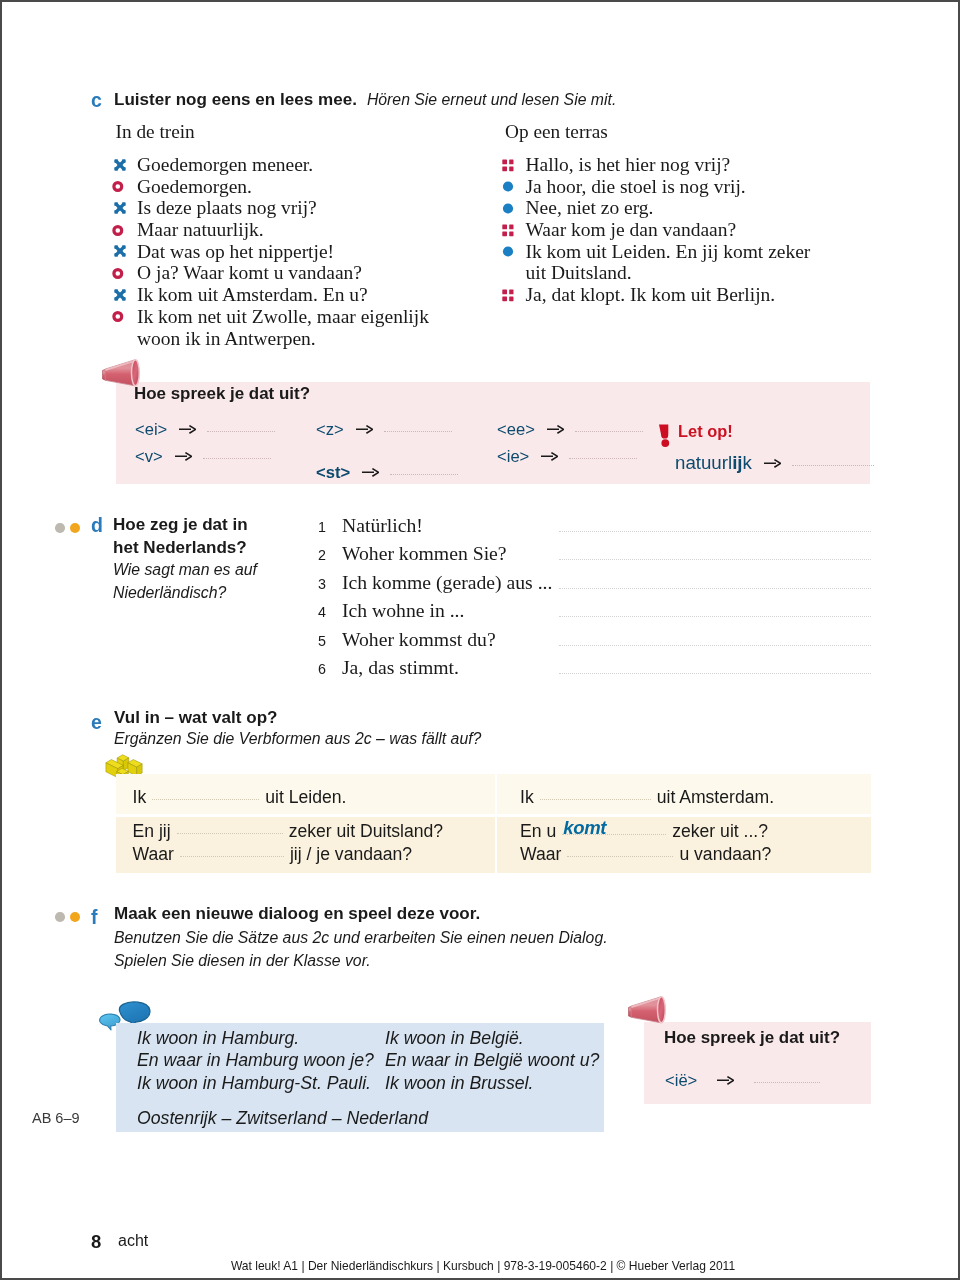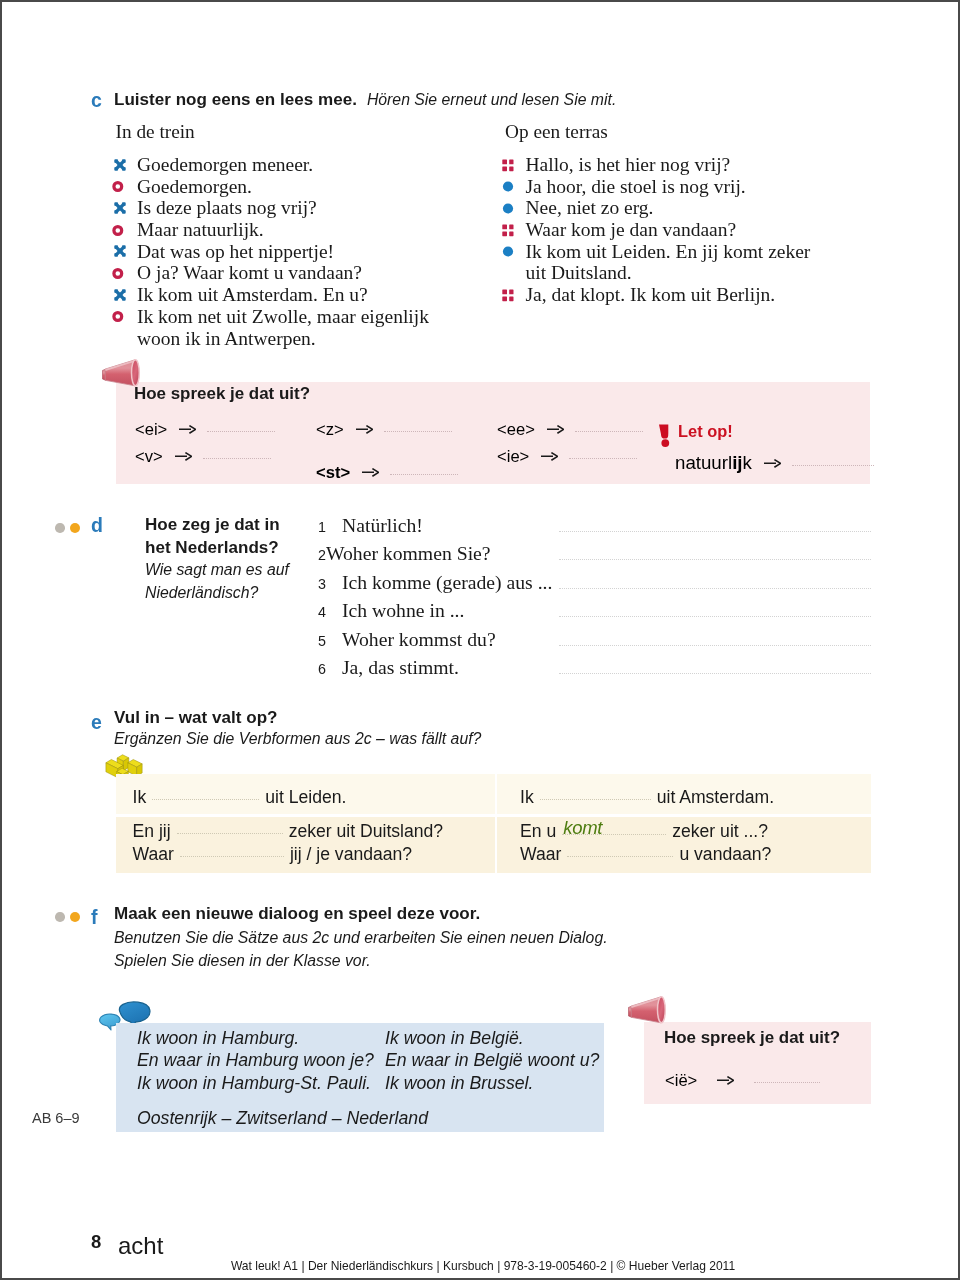--- a/index.html
+++ b/index.html
@@ -12,21 +12,21 @@
   .hdr-nl{font-weight:bold;color:#1a1a1a;font-size:17.05px;letter-spacing:0.02px;}
   .hdr-de{font-style:italic;color:#1a1a1a;font-size:15.8px;}
   .col-title{font-family:"Liberation Serif",serif;font-size:19.3px;color:#1a1a1a;}
   .dlg{font-family:"Liberation Serif",serif;font-size:19.5px;color:#1a1a1a;line-height:21.7px;}
   .dlg .row{position:relative;height:21.7px;padding-left:25px;white-space:nowrap;}
   .dlg .mk{position:absolute;left:0;top:0;width:22px;height:21.7px;}
   .dlg .mk svg{position:absolute;left:0;top:4.5px;}
   
   .pinkbox{background:#fae9ea;}
   .pb-title{font-family:"Liberation Sans",sans-serif;font-weight:bold;font-size:16.95px;color:#1a1a1a;white-space:nowrap;}
-  .pb-word{font-family:"Liberation Sans",sans-serif;font-size:16.6px;color:#000000;}
+  .pb-word{font-family:"Liberation Sans",sans-serif;font-size:16.6px;color:#0c4a6e;}
   .nat-row .pb-word{font-size:18.7px;}
   .pb-arrow{display:inline-block;width:17px;height:9px;margin:0 11px 0 12px;vertical-align:1px;}
   .pb-arrow svg{display:block;}
   .letop-label{font-family:"Liberation Sans",sans-serif;font-weight:bold;font-size:16.4px;color:#cc1122;white-space:nowrap;}
   .dots{display:inline-block;height:0;vertical-align:3px;
         border-bottom:1px dotted #cdb6b9;}
   .pbrow{position:absolute;white-space:nowrap;}
   
   .dot-gray{width:9.5px;height:9.5px;border-radius:50%;background:#bdb8b0;display:block;}
   .dot-orange{width:10px;height:10px;border-radius:50%;background:#f2a61d;display:block;}
@@ -35,29 +35,29 @@
   .dnum{font-family:"Liberation Sans",sans-serif;font-size:14.3px;color:#1a1a1a;}
   .dtxt{font-family:"Liberation Serif",serif;font-size:19.7px;color:#1a1a1a;}
   .dline{position:absolute;height:0;border-bottom:1px dotted #d3d3d3;}
   
   .ecell{}
   .erow{position:absolute;white-space:nowrap;font-family:"Liberation Sans",sans-serif;
         font-size:17.6px;color:#1a1a1a;}
   .efill{display:inline-block;height:0;border-bottom:1px dotted #cfc9b4;vertical-align:3px;}
   .efill-wrap{position:relative;display:inline-block;height:0;vertical-align:3px;}
   .efill-wrap .efill{position:absolute;left:0;top:0;margin:0;}
-  .hand{font-family:"Liberation Sans",sans-serif;font-style:italic;font-weight:normal;
-        font-size:18.5px;color:#4d7c0f;position:absolute;left:1px;top:-17px;white-space:nowrap;
+  .hand{font-family:"Liberation Sans",sans-serif;font-style:italic;font-weight:bold;
+        font-size:18.5px;color:#0369a1;position:absolute;left:1px;top:-17px;white-space:nowrap;
         letter-spacing:-0.3px;}
   
   .bluetext{font-family:"Liberation Sans",sans-serif;font-size:17.7px;color:#1a1a1a;line-height:22.3px;font-style:italic;}
   
   .abref{font-family:"Liberation Sans",sans-serif;font-size:14.5px;color:#3a3a3a;text-align:right;}
   .pagenum{font-family:"Liberation Sans",sans-serif;font-weight:bold;font-size:18.5px;color:#1a1a1a;}
-  .pageword{font-family:"Liberation Sans",sans-serif;font-size:24px;color:#1a1a1a;}
+  .pageword{font-family:"Liberation Sans",sans-serif;font-size:16px;color:#1a1a1a;}
   .footer{font-family:"Liberation Sans",sans-serif;font-size:12.05px;color:#1a1a1a;}
 </style>
 </head>
 <body>
 
 <div class="page">
 
   <div class="abs" style="left:89px;top:87px;"><span class="hdr-letter">c</span></div>
   <div class="abs" style="left:112px;top:88px;white-space:nowrap;">
     <span class="hdr-nl">Luister nog eens en lees mee.</span><span style="display:inline-block;width:10px"></span><span class="hdr-de">Hören Sie erneut und lesen Sie mit.</span>
@@ -207,28 +207,28 @@
       <span class="pb-word">natuurl</span><span class="pb-word" style="font-weight:bold">ij</span><span class="pb-word">k</span><span class="pb-arrow" style="width:17px;"><svg width="17" height="9" viewBox="0 0 17 9">
             <path d="M0 4.2 L12 4.2 M10.4 0.6 L16.6 4.4 L10.4 8.2" fill="none" stroke="#1a1a1a" stroke-width="1.6" stroke-linecap="butt" stroke-linejoin="miter"></path>
           </svg></span><span class="dots" style="width:82px;"></span>
     </div>
   </div>
 
   <span class="dot-gray abs" style="left:53px;top:521px;"></span>
   <span class="dot-orange abs" style="left:68px;top:521px;"></span>
   <div class="abs" style="left:89px;top:512px;">
     <span class="hdr-letter">d</span></div>
-  <div class="abs" style="left:111px;top:512px;width:152px;margin-left:32px;">
+  <div class="abs" style="left:111px;top:512px;width:152px;">
     <div class="hdr-nl" style="line-height:22.5px;">Hoe zeg je dat in het Nederlands?</div>
     <div class="hdr-de" style="line-height:22.5px;">Wie sagt man es auf Niederländisch?</div>
   </div>
   <div class="abs" id="d-items" style="left:316px;top:512px;width:560px;">
       <div class="drow" style="left:0;top:0px;"><span class="dnum">1</span><span class="dtxt" style="margin-left:16px">Natürlich!</span></div>
       <div class="dline" style="left:241px;top:17px;width:312px;"></div>
-      <div class="drow" style="left:0;top:28.4px;"><span class="dnum">2</span><span class="dtxt" style="">Woher kommen Sie?</span></div>
+      <div class="drow" style="left:0;top:28.4px;"><span class="dnum">2</span><span class="dtxt" style="margin-left:16px">Woher kommen Sie?</span></div>
       <div class="dline" style="left:241px;top:45.4px;width:312px;"></div>
       <div class="drow" style="left:0;top:56.8px;"><span class="dnum">3</span><span class="dtxt" style="margin-left:16px">Ich komme (gerade) aus ...</span></div>
       <div class="dline" style="left:241px;top:73.8px;width:312px;"></div>
       <div class="drow" style="left:0;top:85.19999999999999px;"><span class="dnum">4</span><span class="dtxt" style="margin-left:16px">Ich wohne in ...</span></div>
       <div class="dline" style="left:241px;top:102.19999999999999px;width:312px;"></div>
       <div class="drow" style="left:0;top:113.6px;"><span class="dnum">5</span><span class="dtxt" style="margin-left:16px">Woher kommst du?</span></div>
       <div class="dline" style="left:241px;top:130.6px;width:312px;"></div>
       <div class="drow" style="left:0;top:142px;"><span class="dnum">6</span><span class="dtxt" style="margin-left:16px">Ja, das stimmt.</span></div>
       <div class="dline" style="left:241px;top:159px;width:312px;"></div>
     </div>

